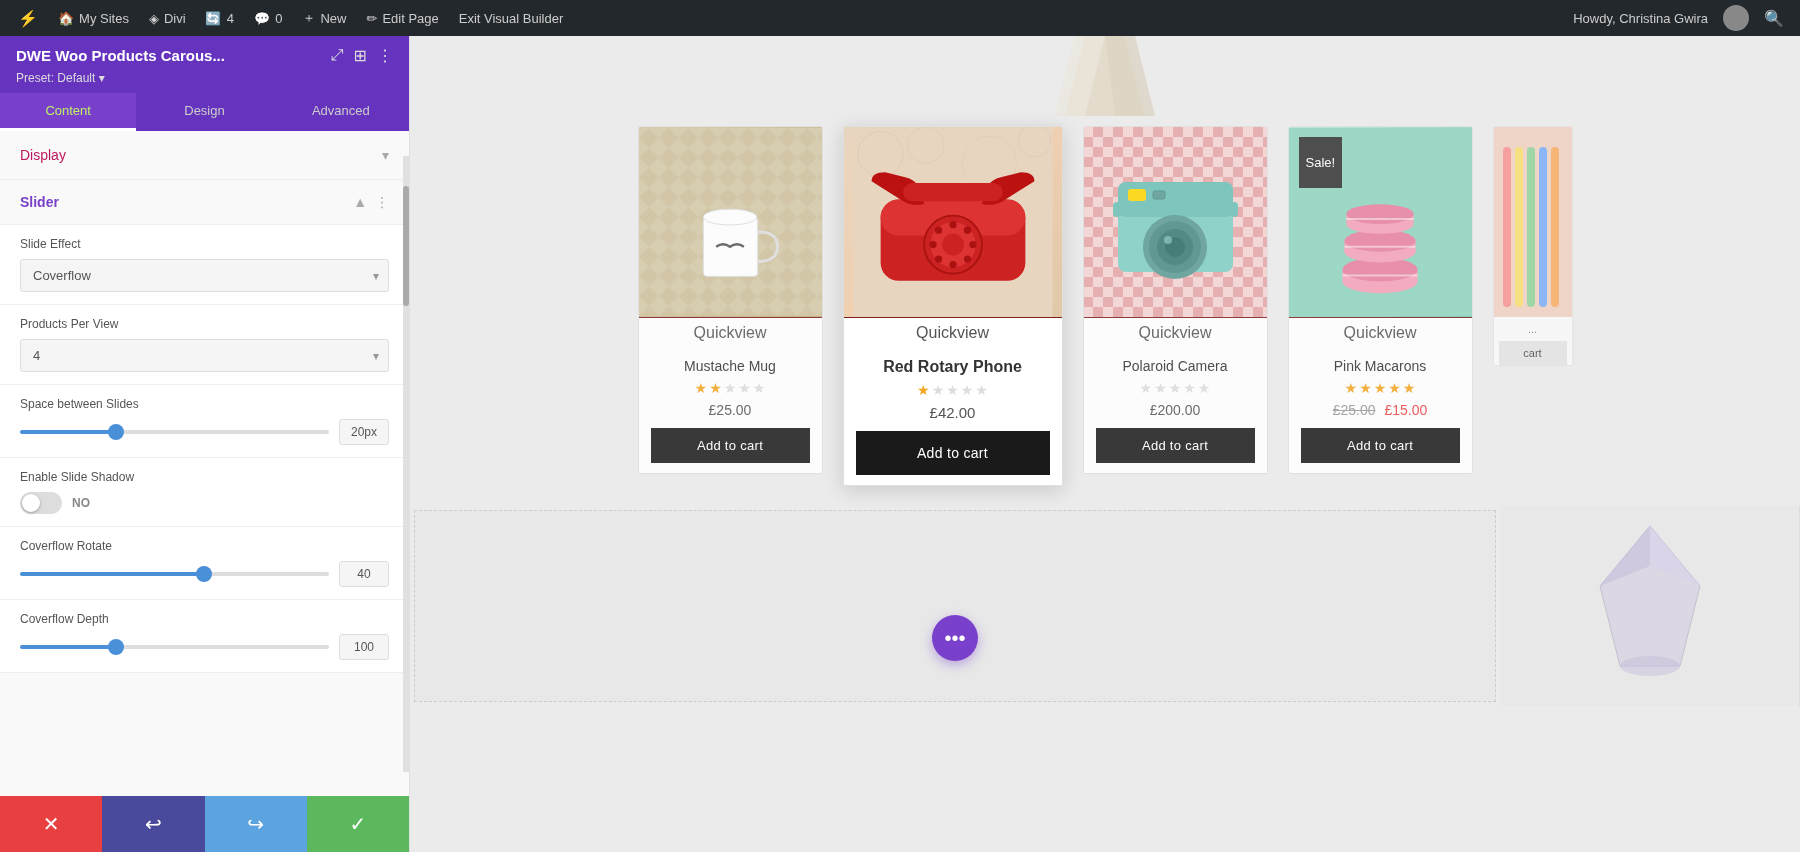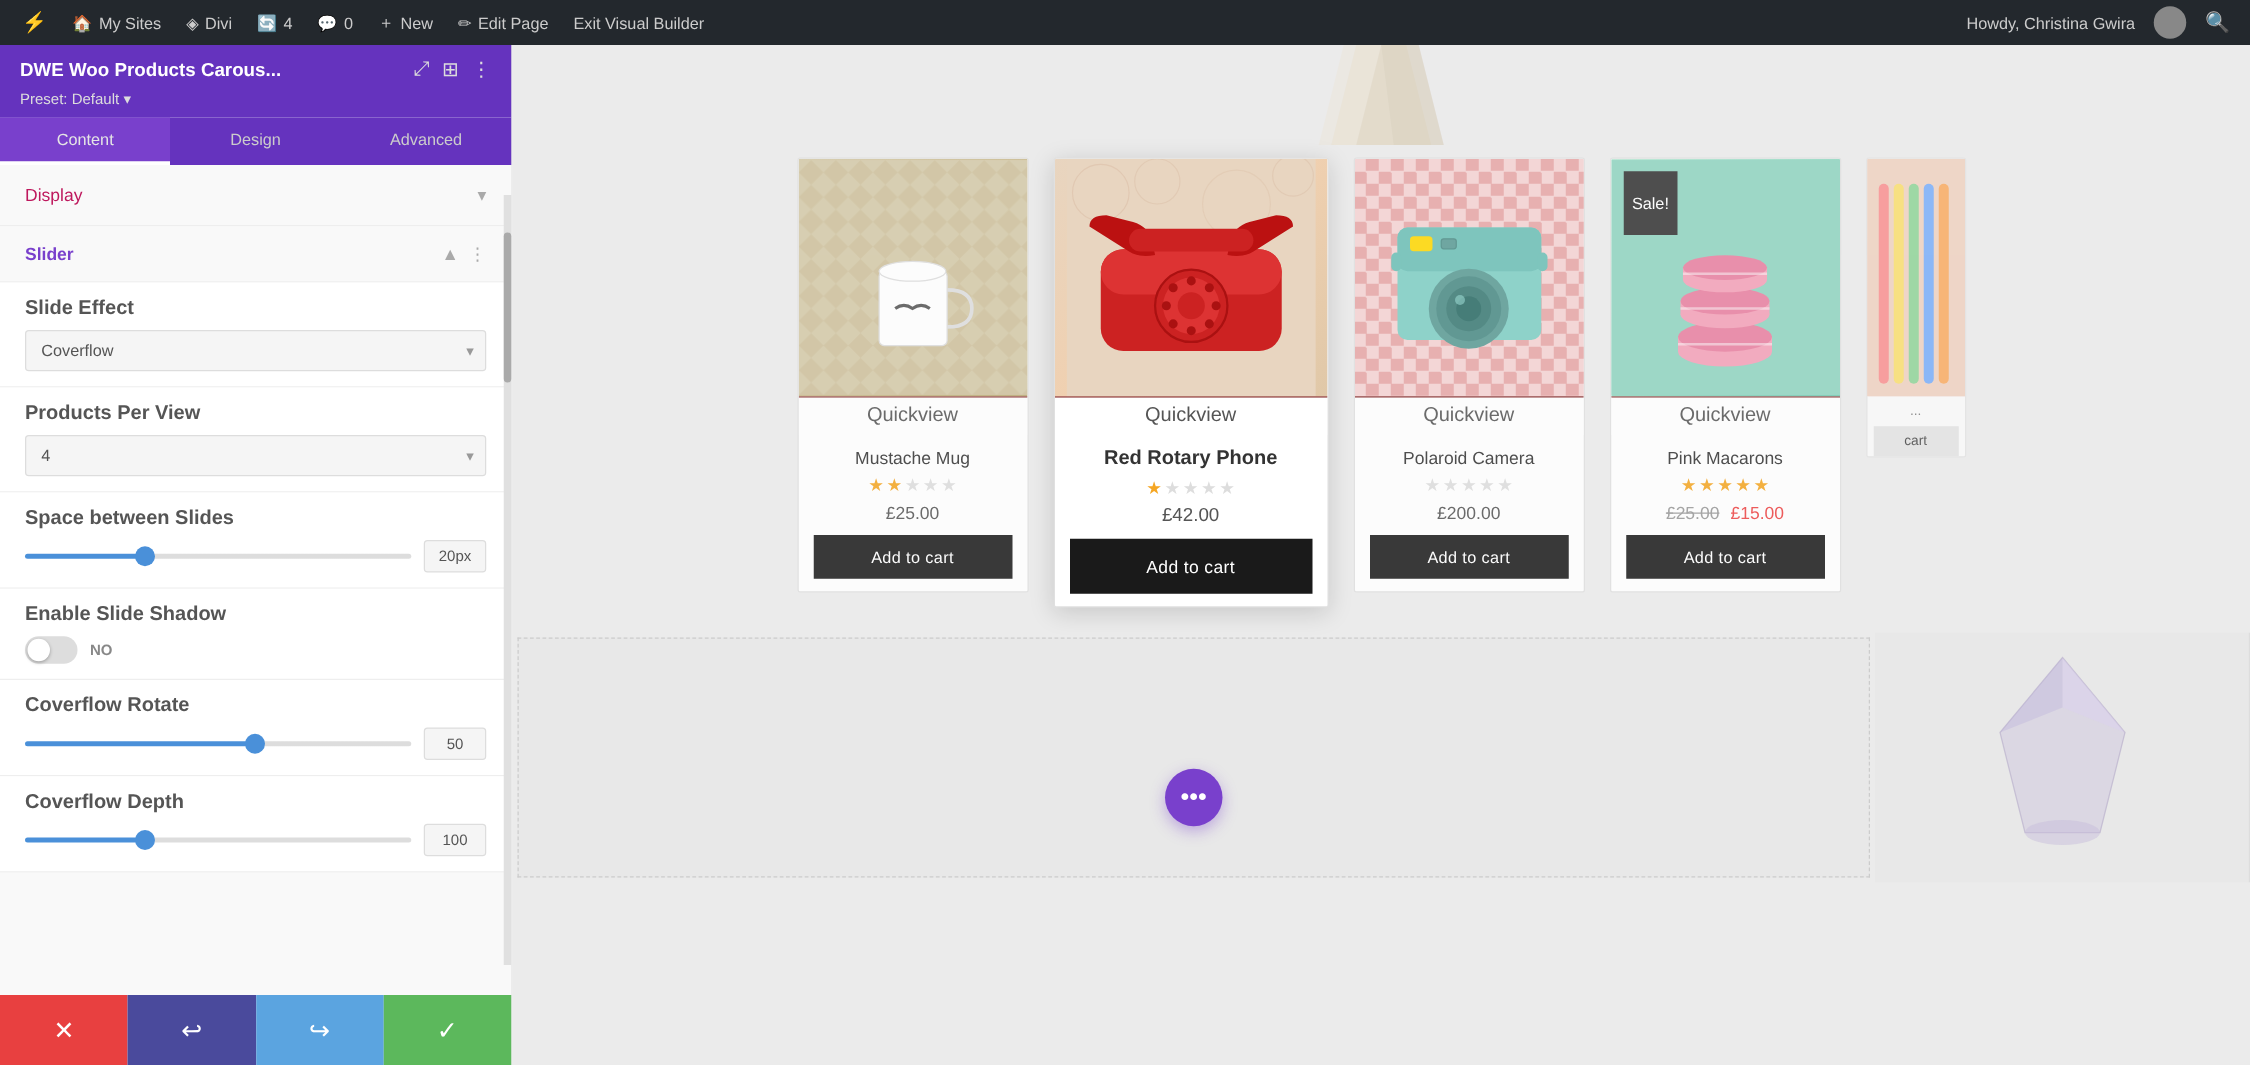--- a/index.html
+++ b/index.html
@@ -59,21 +59,21 @@
     .panel-title-icons span { color: #ddd; font-size: 16px; cursor: pointer; }
     .panel-preset { color: #ddd; font-size: 12px; padding-bottom: 8px; cursor: pointer; }
 
     .panel-tabs {
       display: flex; background: #6533be;
     }
     .panel-tab {
       flex: 1; text-align: center; padding: 10px 0; color: #ccc; font-size: 13px; cursor: pointer;
       border-bottom: 3px solid transparent;
     }
-    .panel-tab.active { color: #e5e5e5; border-bottom: 3px solid #fff; background: #7940cc; }
+    .panel-tab.active { color: #bef264; border-bottom: 3px solid #fff; background: #7940cc; }
 
     .panel-body {
       flex: 1; overflow-y: auto; padding: 0 0 80px 0; background: #f9f9f9;
     }
 
     
     .panel-scroll-indicator {
       position: absolute; right: 0; top: 120px; bottom: 80px; width: 6px; background: #e0e0e0;
     }
     .panel-scroll-thumb {
@@ -94,21 +94,21 @@
     .slider-section-header {
       display: flex; align-items: center; justify-content: space-between;
       padding: 14px 20px; cursor: pointer; background: #f9f9f9;
       border-bottom: 1px solid #eee;
     }
     .slider-title { color: #7940cc; font-size: 14px; font-weight: 600; }
     .slider-icons { display: flex; gap: 8px; align-items: center; }
     .slider-icon { color: #aaa; font-size: 14px; cursor: pointer; }
 
     .field-group { padding: 12px 20px; border-bottom: 1px solid #eee; background: #fff; }
-    .field-label { color: #555; font-size: 16px; margin-bottom: 8px; font-weight: 700; }
+    .field-label { color: #555; font-size: 12px; margin-bottom: 8px; font-weight: 400; }
 
     .select-wrapper { position: relative; }
     .styled-select {
       width: 100%; padding: 8px 12px; border: 1px solid #ddd; border-radius: 3px;
       background: #f5f5f5; color: #555; font-size: 13px; appearance: none; cursor: pointer;
     }
     .select-arrow { position: absolute; right: 10px; top: 50%; transform: translateY(-50%); color: #999; pointer-events: none; font-size: 12px; }
 
     
     .slider-control-row { display: flex; align-items: center; gap: 10px; }
@@ -373,21 +373,21 @@
             <div class="toggle-knob"></div>
           </div>
           <span class="toggle-label">NO</span>
         </div>
       </div>
 
       <div class="field-group">
         <div class="field-label">Coverflow Rotate</div>
         <div class="slider-control-row">
           <input type="range" class="range-slider coverflow-range" min="0" max="100" value="60" style="">
-          <div class="range-value">50</div>
+          <div class="range-value">40</div>
         </div>
       </div>
 
       <div class="field-group">
         <div class="field-label">Coverflow Depth</div>
         <div class="slider-control-row">
           <input type="range" class="range-slider" min="0" max="200" value="60" style="">
           <div class="range-value">100</div>
         </div>
       </div>

